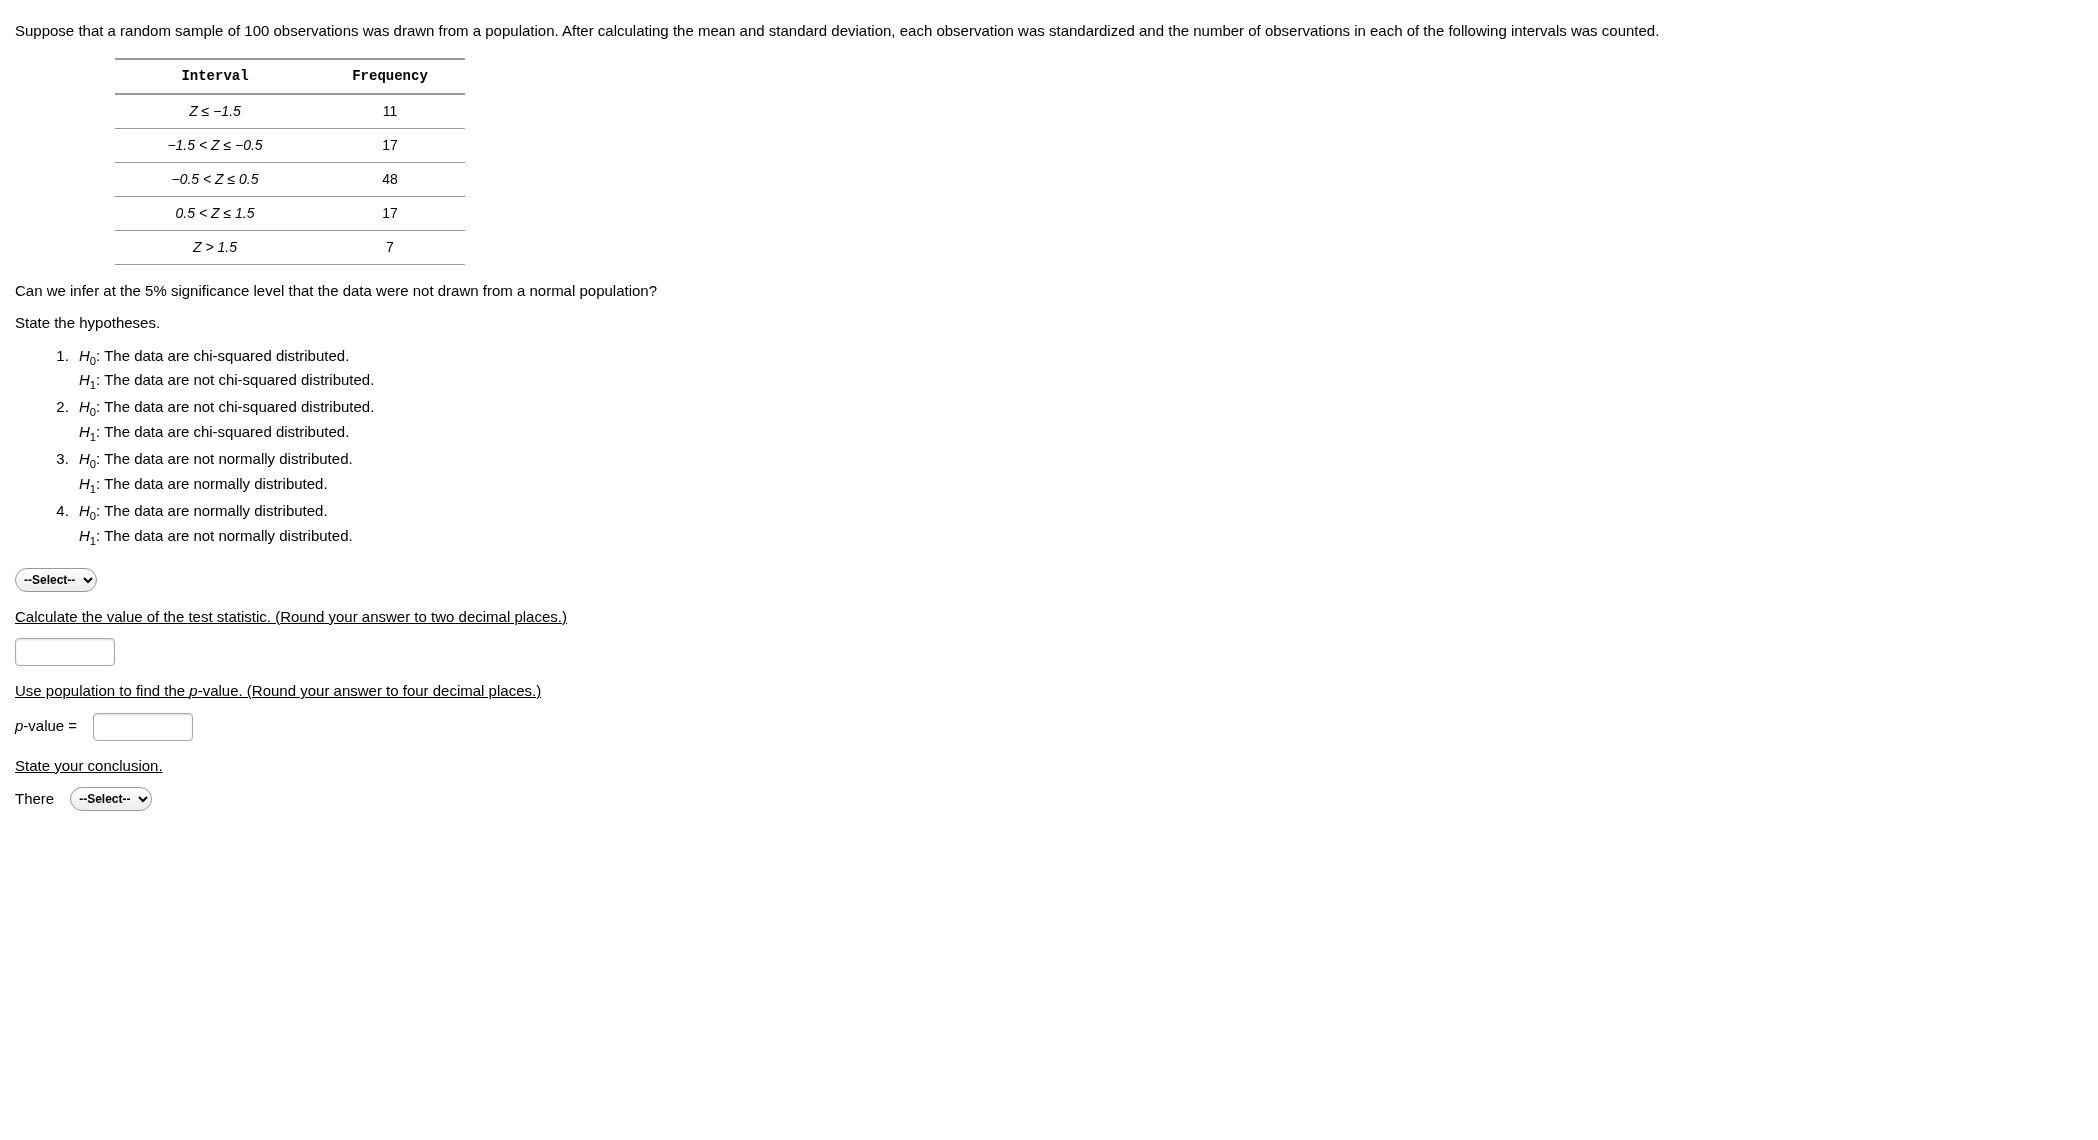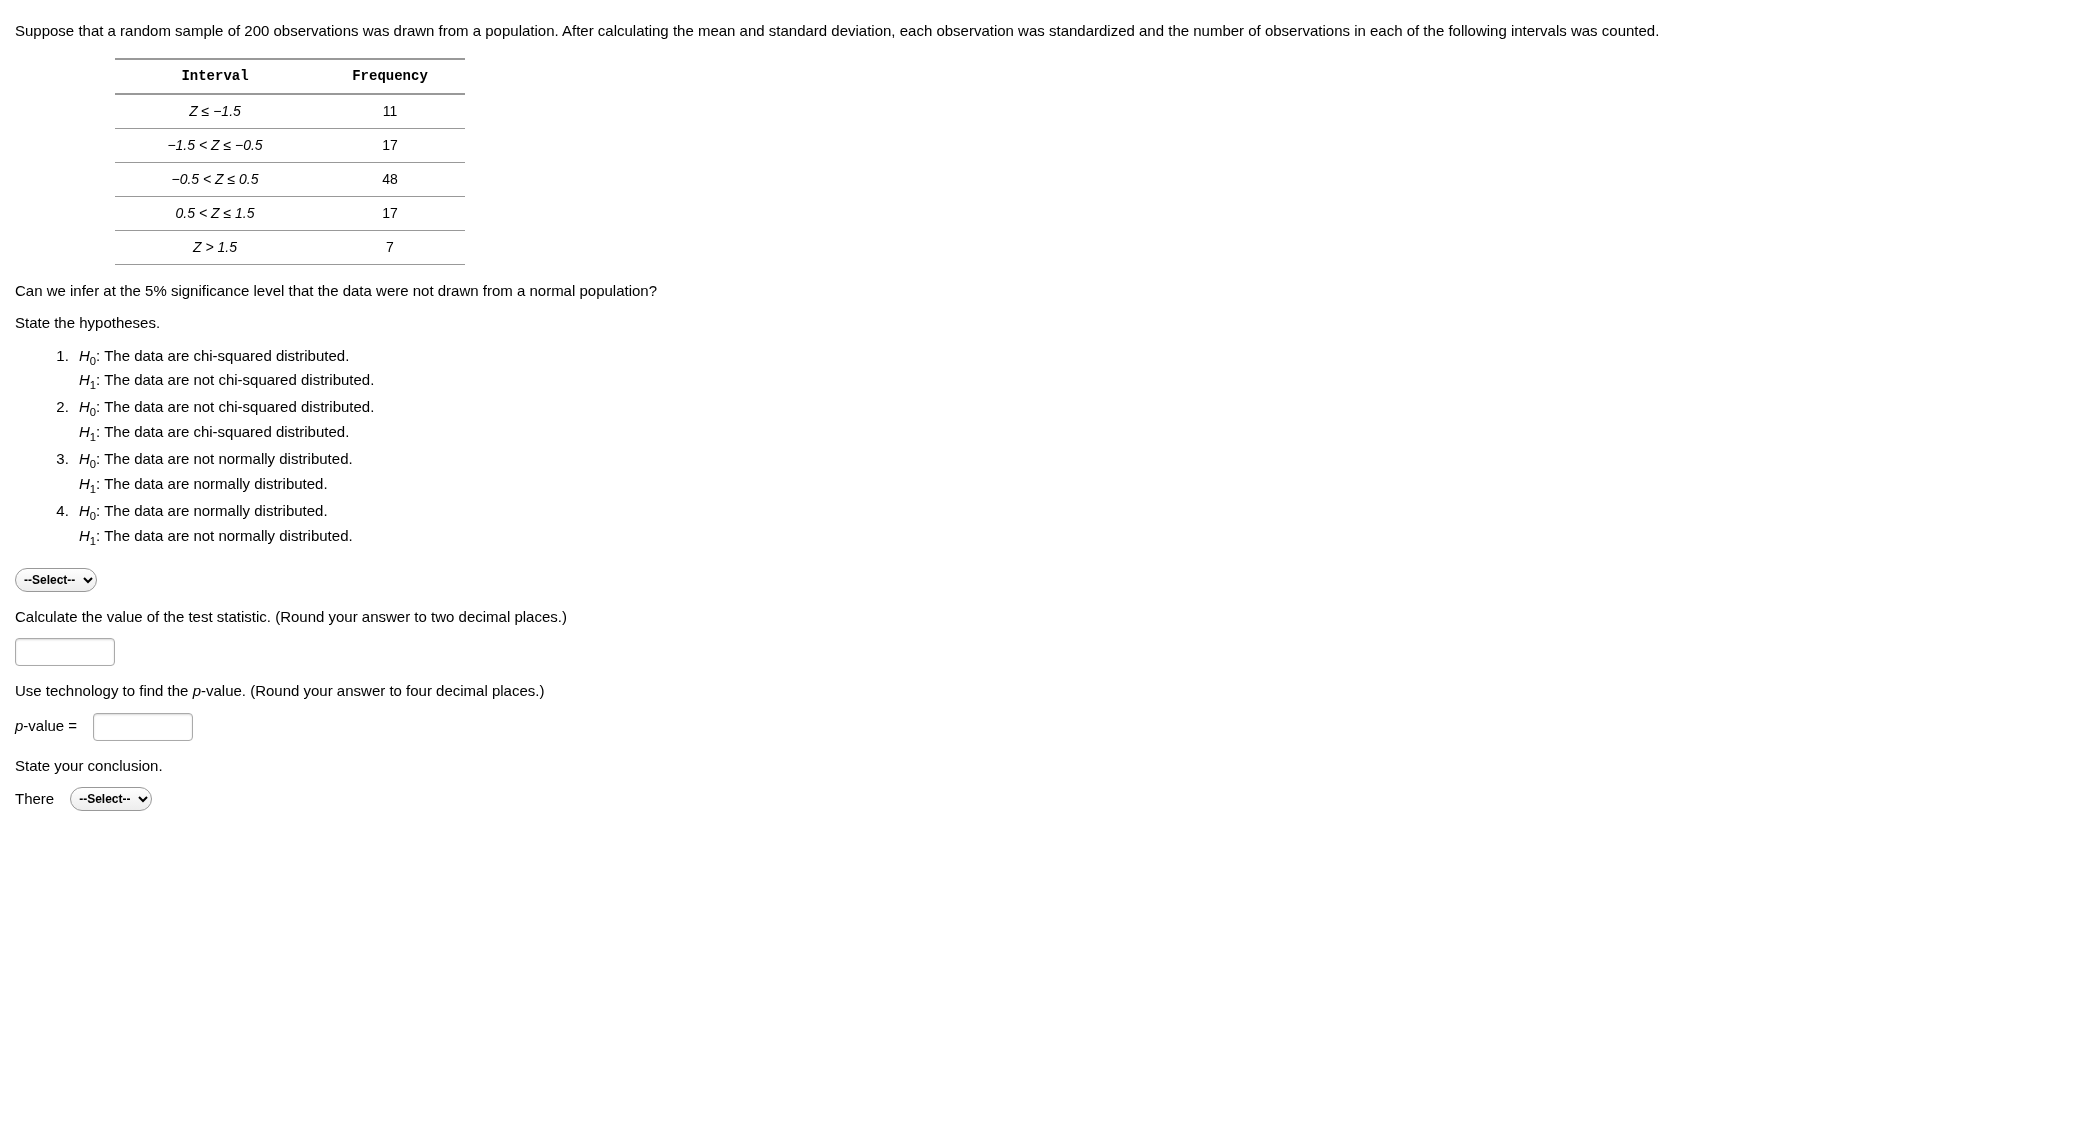--- a/index.html
+++ b/index.html
@@ -69,34 +69,35 @@
       width: 90px;
       height: 22px;
       border: 1px solid #aaa;
       border-radius: 4px;
       box-shadow: inset 0 1px 2px rgba(0,0,0,0.15);
       padding: 2px 4px;
       font-size: 13px;
     }
     .mt {
       margin-top: 0;
+      text-decoration: underline;
     }
     .mb {
       margin-bottom: 14px;
     }
     .inline-row {
       display: flex;
       align-items: center;
       gap: 16px;
     }
   </style>
 </head>
 <body>
 
-<p>Suppose that a random sample of 200 observations was drawn from a population. After calculating the mean and standard deviation, each observation was standardized and the number of observations in each of the following intervals was counted.</p>
+<p>Suppose that a random sample of 100 observations was drawn from a population. After calculating the mean and standard deviation, each observation was standardized and the number of observations in each of the following intervals was counted.</p>
 
 <table class="data-table">
   <thead>
     <tr>
       <th class="col-interval">Interval</th>
       <th class="col-freq">Frequency</th>
     </tr>
   </thead>
   <tbody>
     <tr>
@@ -167,21 +168,21 @@
   </select>
 </div>
 
 <p class="mt">Calculate the value of the test statistic. (Round your answer to two decimal places.)</p>
 
 <div class="mb">
   <input type="text" class="text-input" style="">
 </div>
 
 <p class="mt">
-  <span>Use technology to find the </span><span class="italic">p</span><span>-value. (Round your answer to four decimal places.)</span>
+  <span>Use population to find the </span><span class="italic">p</span><span>-value. (Round your answer to four decimal places.)</span>
 </p>
 
 <div class="inline-row mb">
   <span>
     <span class="italic">p</span><span>-value =</span>
   </span>
   <input type="text" class="text-input" style="">
 </div>
 
 <p class="mt">State your conclusion.</p>

